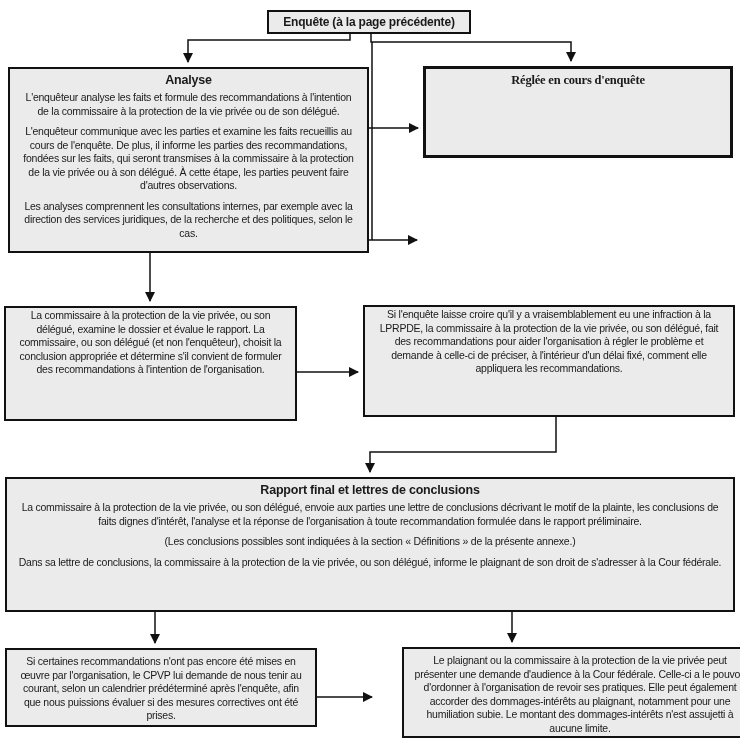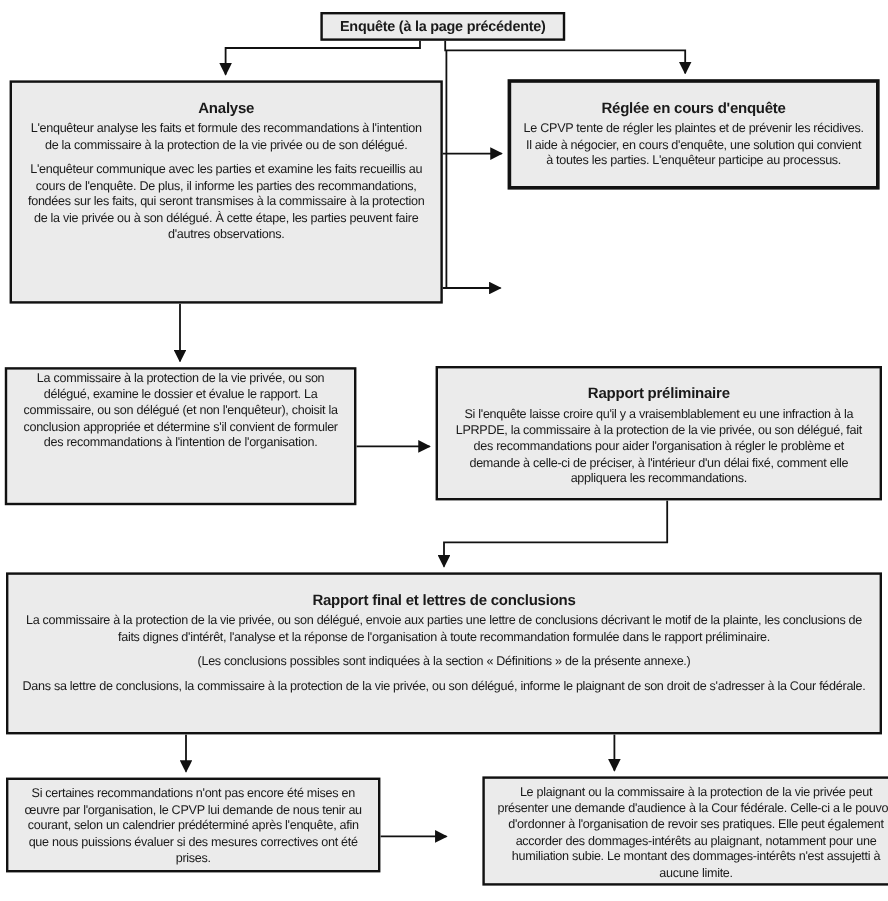--- a/index.html
+++ b/index.html
@@ -6,23 +6,23 @@
   .stage{
     position:relative;width:740px;height:751px;background:#ffffff;overflow:hidden;
     font-family:"Liberation Sans","DejaVu Sans",sans-serif;color:#1a1a1a;padding-left:32px;
   }
   .conn-layer{position:absolute;left:0;top:0;width:740px;height:751px;z-index:1;pointer-events:none;}
   .conn{fill:none;stroke:#111111;stroke-width:1.5;}
   .box{
     position:absolute;box-sizing:border-box;background:#ebebeb;border:2px solid #111111;
     z-index:2;padding:1px 10px 4px 10px;overflow:hidden;
   }
-  .box.thick{border-width:3px;}
+  .box.thick{border-width:3px;font-family:Liberation Serif, serif;}
   .box-title{
-    font-weight:bold;font-size:12.5px;text-align:center;margin:13px 0 4px 0;letter-spacing:-0.2px;
+    font-weight:bold;font-size:12.5px;text-align:center;margin:3px 0 4px 0;letter-spacing:-0.2px;
   }
   .box p{
     font-size:10.5px;line-height:13.5px;letter-spacing:-0.25px;margin:0 0 7px 0;text-align:center;
   }
   .box p:last-child{margin-bottom:0;}
   
   #box-enquete{left:267px;top:10px;width:204px;height:24px;border-width:2.5px;
     display:flex;align-items:center;justify-content:center;padding:0;}
   #box-enquete .box-title{margin:0;font-size:12px;}
   #box-analyse{left:8px;top:67px;width:361px;height:186px;}
@@ -70,34 +70,33 @@
   </svg>
 
   <div class="box" id="box-enquete">
     <div class="box-title">Enquête (à la page précédente)</div>
   </div>
 
   <div class="box" id="box-analyse">
     <div class="box-title">Analyse</div>
     <p>L'enquêteur analyse les faits et formule des recommandations à l'intention de la commissaire à la protection de la vie privée ou de son délégué.</p>
     <p>L'enquêteur communique avec les parties et examine les faits recueillis au cours de l'enquête. De plus, il informe les parties des recommandations, fondées sur les faits, qui seront transmises à la commissaire à la protection de la vie privée ou à son délégué. À cette étape, les parties peuvent faire d'autres observations.</p>
+    <p>Les analyses comprennent les consultations internes, par exemple avec la direction des services juridiques, de la recherche et des politiques, selon le cas.</p>
   </div>
 
   <div class="box thick" id="box-reglee">
     <div class="box-title">Réglée en cours d'enquête</div>
-    <p>Le CPVP tente de régler les plaintes et de prévenir les récidives. Il aide à négocier, en cours d'enquête, une solution qui convient à toutes les parties. L'enquêteur participe au processus.</p>
   </div>
 
 
   <div class="box" id="box-conclusions">
     <p>La commissaire à la protection de la vie privée, ou son délégué, examine le dossier et évalue le rapport. La commissaire, ou son délégué (et non l'enquêteur), choisit la conclusion appropriée et détermine s'il convient de formuler des recommandations à l'intention de l'organisation.</p>
   </div>
 
   <div class="box" id="box-prelim">
-    <div class="box-title">Rapport préliminaire</div>
     <p>Si l'enquête laisse croire qu'il y a vraisemblablement eu une infraction à la LPRPDE, la commissaire à la protection de la vie privée, ou son délégué, fait des recommandations pour aider l'organisation à régler le problème et demande à celle-ci de préciser, à l'intérieur d'un délai fixé, comment elle appliquera les recommandations.</p>
   </div>
 
   <div class="box" id="box-final">
     <div class="box-title">Rapport final et lettres de conclusions</div>
     <p>La commissaire à la protection de la vie privée, ou son délégué, envoie aux parties une lettre de conclusions décrivant le motif de la plainte, les conclusions de faits dignes d'intérêt, l'analyse et la réponse de l'organisation à toute recommandation formulée dans le rapport préliminaire.</p>
     <p>(Les conclusions possibles sont indiquées à la section « Définitions » de la présente annexe.)</p>
     <p>Dans sa lettre de conclusions, la commissaire à la protection de la vie privée, ou son délégué, informe le plaignant de son droit de s'adresser à la Cour fédérale.</p>
   </div>
 

